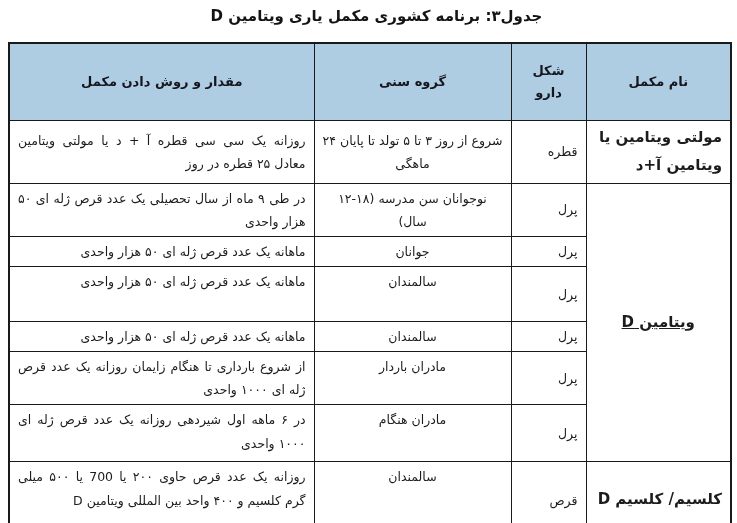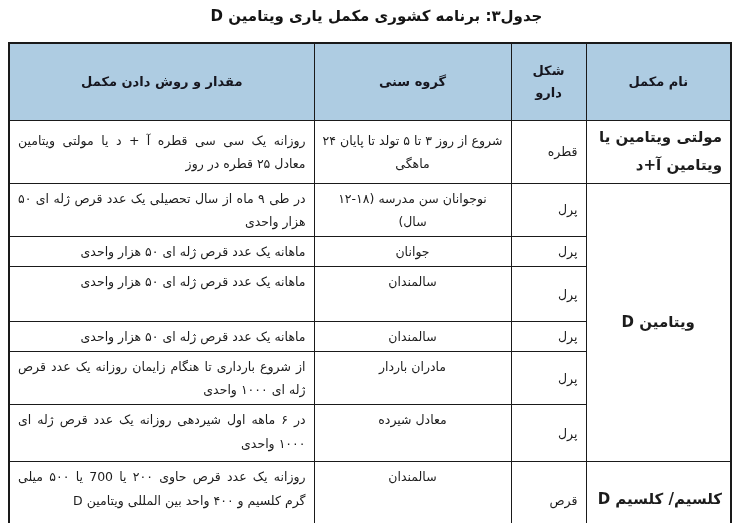--- a/index.html
+++ b/index.html
@@ -28,21 +28,21 @@
     text-align:center; vertical-align:middle;
     padding:2px 0; line-height:1.7;
   }
   .supplement-table th.h-form { padding:16px 9px; }
   .supplement-table td {
     font-size:12.5px; color:#1c1c1c;
     vertical-align:middle; padding:3px 8px;
     line-height:1.85;
   }
   td.c-name { font-weight:bold; text-align:right; font-size:15px; }
-  td.c-name.center { text-align:center; }
+  td.c-name.center { text-align:center;text-decoration:underline; }
   td.c-form { text-align:right; }
   td.c-age  { text-align:center; }
   td.c-dose { text-align:justify;padding-left:8px; }
   td.vtop   { vertical-align:top; }
 
   col.w-name { width:145px; }
   col.w-form { width:75px; }
   col.w-age  { width:197px; }
   col.w-dose { width:305px; }
 </style>
@@ -94,21 +94,21 @@
       <td class="c-age">سالمندان</td>
       <td class="c-dose">ماهانه یک عدد قرص ژله ای ۵۰ هزار واحدی</td>
     </tr>
     <tr style="height:53px;">
       <td class="c-form">پرل</td>
       <td class="c-age vtop">مادران باردار</td>
       <td class="c-dose vtop">از شروع بارداری تا هنگام زایمان روزانه یک عدد قرص ژله ای ۱۰۰۰ واحدی</td>
     </tr>
     <tr style="height:57px;">
       <td class="c-form">پرل</td>
-      <td class="c-age vtop">معادل شیرده</td>
+      <td class="c-age vtop">مادران هنگام</td>
       <td class="c-dose vtop">در ۶ ماهه اول شیردهی روزانه یک عدد قرص ژله ای ۱۰۰۰ واحدی</td>
     </tr>
     <tr style="height:77px;">
       <td class="c-name">کلسیم/ کلسیم D</td>
       <td class="c-form">قرص</td>
       <td class="c-age vtop">سالمندان</td>
       <td class="c-dose vtop">روزانه یک عدد قرص حاوی ۲۰۰ یا 700 یا ۵۰۰ میلی گرم کلسیم و ۴۰۰ واحد بین المللی ویتامین D</td>
     </tr>
   </tbody>
 </table>

